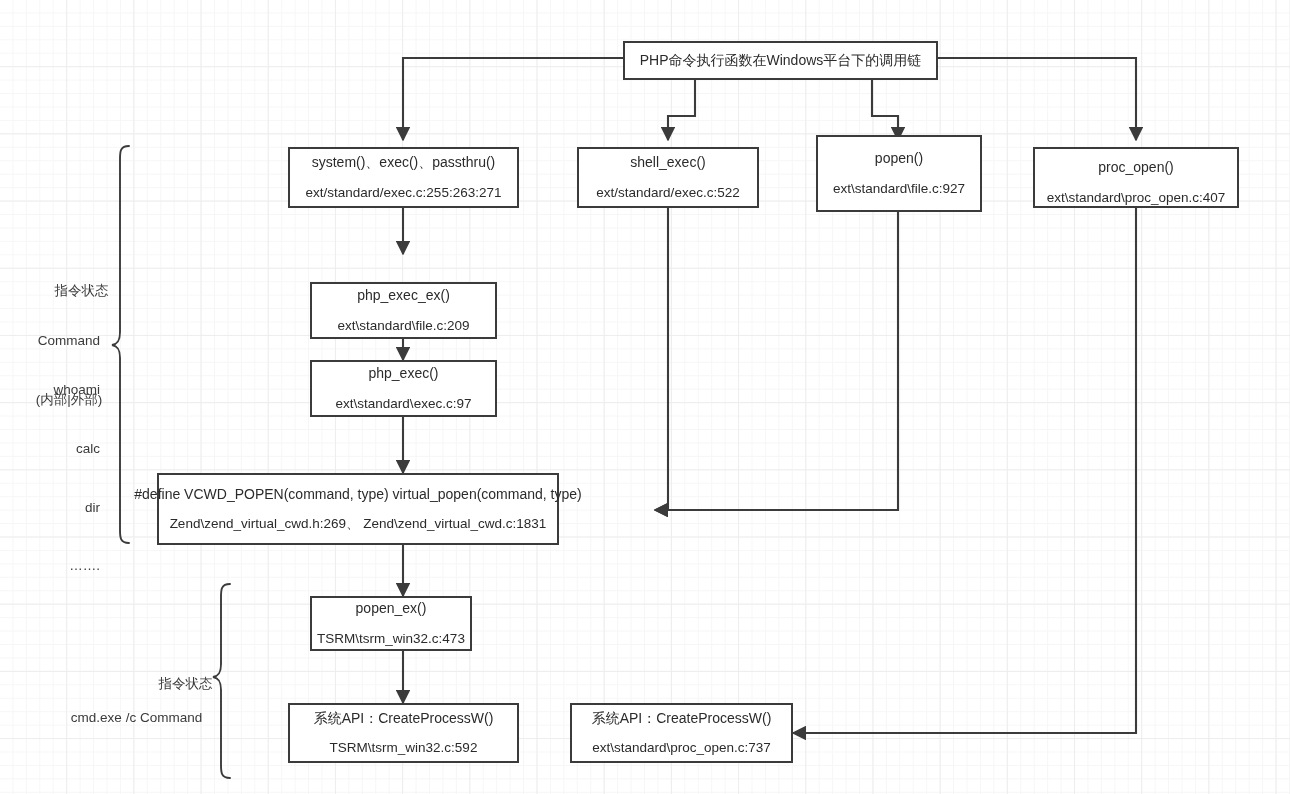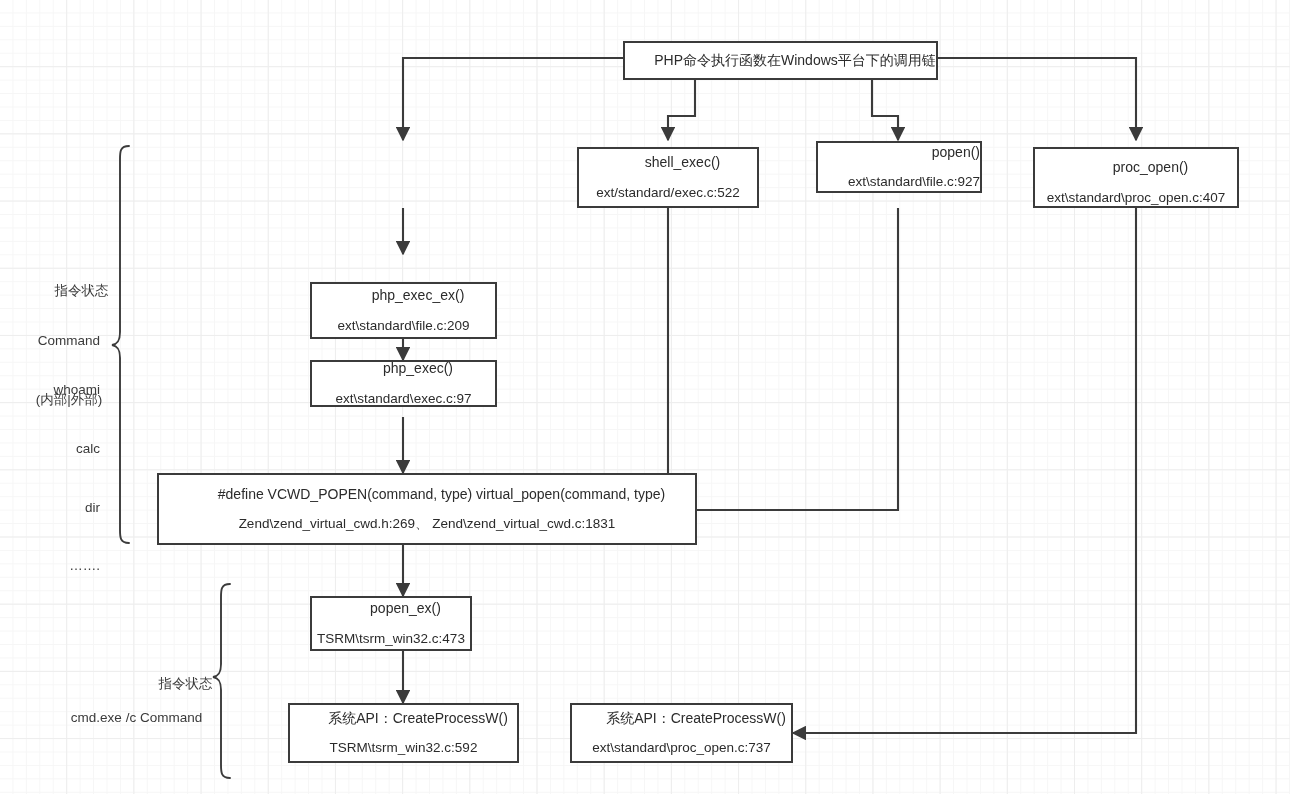--- a/index.html
+++ b/index.html
@@ -41,21 +41,20 @@
     flex-direction: column;
     align-items: center;
     justify-content: center;
     color: #2b2b2b;
     text-align: center;
     line-height: 1.2;
   }
   .node .l1 {
     font-size: 14px;
     white-space: nowrap;
-    padding-left: 29px;
   }
   .node .l2 {
     font-size: 13.5px;
     white-space: nowrap;
     margin-top: 14px;
   }
   .ann {
     position: absolute;
     color: #3a3a3a;
     font-size: 13.5px;
@@ -118,47 +117,51 @@
                C 219 678 221 682 221 690
                L 221 765
                C 221 772 221 778 230 778"></path>
     </g>
   </svg>
 
   <div class="node" style="left:623px; top:41px; width:315px; height:39px;">
     <div class="l1">PHP命令执行函数在Windows平台下的调用链</div>
   </div>
 
+  <div class="node" style="left:288px; top:147px; width:231px; height:61px;">
+    <div class="l1">system()、exec()、passthru()</div>
+    <div class="l2">ext/standard/exec.c:255:263:271</div>
+  </div>
 
   <div class="node" style="left:577px; top:147px; width:182px; height:61px;">
     <div class="l1">shell_exec()</div>
     <div class="l2">ext/standard/exec.c:522</div>
   </div>
 
-  <div class="node" style="left:816px; top:141px; width:166px; height:52px;align-items:flex-end;">
+  <div class="node" style="left:816px; top:135px; width:166px; height:77px;">
     <div class="l1">popen()</div>
     <div class="l2">ext\standard\file.c:927</div>
   </div>
 
   <div class="node" style="left:1033px; top:147px; width:206px; height:61px;justify-content:flex-end;">
     <div class="l1">proc_open()</div>
     <div class="l2">ext\standard\proc_open.c:407</div>
   </div>
 
   <div class="node" style="left:310px; top:246px; width:187px; height:57px;margin-top:36px;">
     <div class="l1">php_exec_ex()</div>
     <div class="l2">ext\standard\file.c:209</div>
   </div>
 
-  <div class="node" style="left:310px; top:360px; width:187px; height:47px;">
+  <div class="node" style="left:310px; top:360px; width:187px; height:57px;">
     <div class="l1">php_exec()</div>
     <div class="l2">ext\standard\exec.c:97</div>
   </div>
 
-  <div class="node" style="left:157px; top:473px; width:540px; height:72px;">
+  <div class="node" style="left:157px; top:473px; width:402px; height:72px;">
     <div class="l1">#define VCWD_POPEN(command, type) virtual_popen(command, type)</div>
     <div class="l2">Zend\zend_virtual_cwd.h:269、 Zend\zend_virtual_cwd.c:1831</div>
   </div>
 
   <div class="node" style="left:310px; top:596px; width:162px; height:55px;">
     <div class="l1">popen_ex()</div>
     <div class="l2">TSRM\tsrm_win32.c:473</div>
   </div>
 
   <div class="node" style="left:288px; top:703px; width:231px; height:60px;">

